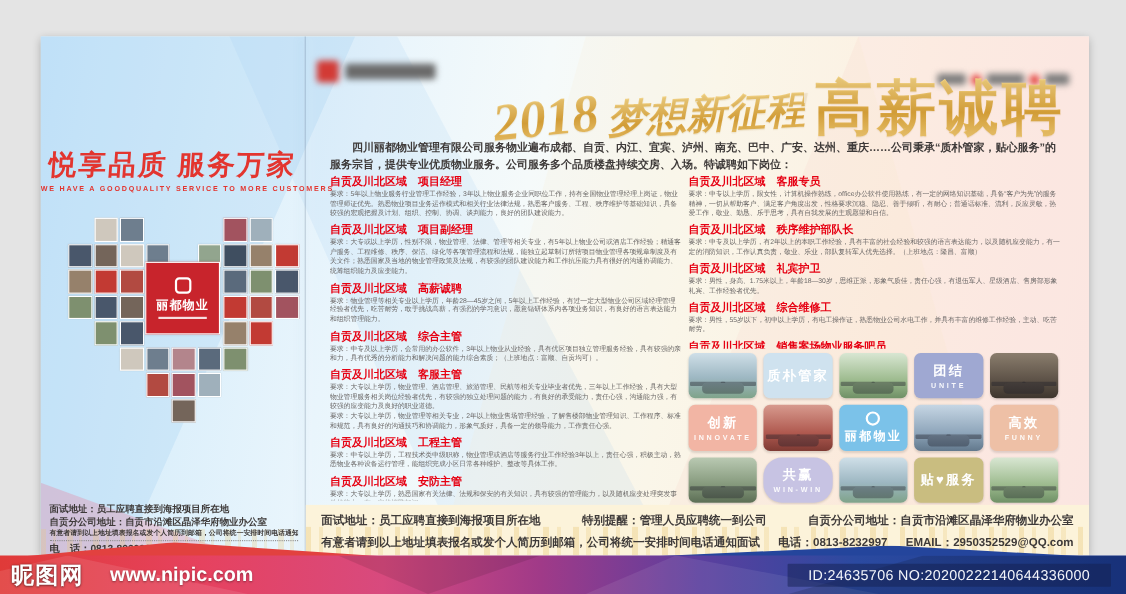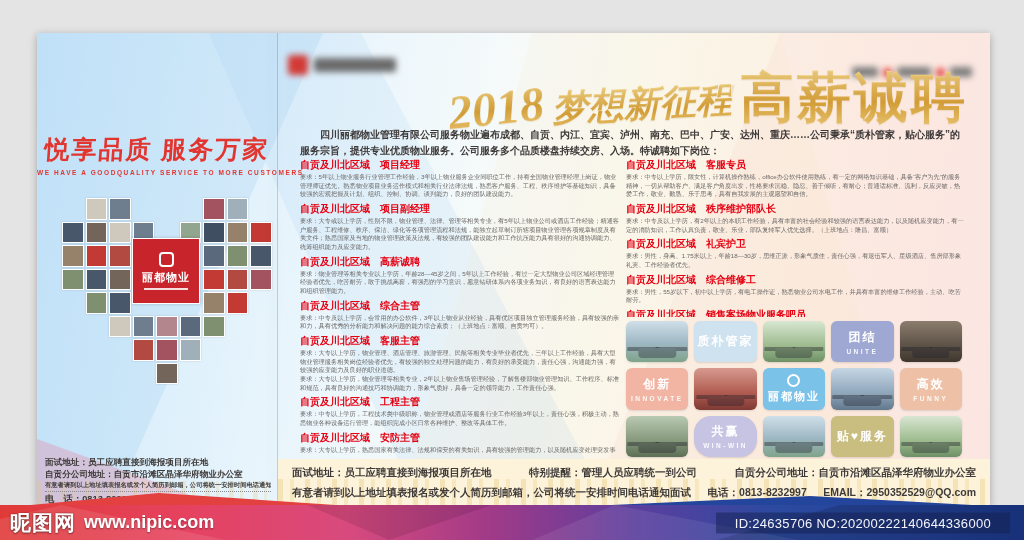--- a/index.html
+++ b/index.html
@@ -104,21 +104,21 @@
   #jag-blue{left:590px;top:496px;width:400px;height:10px;background:#24459c;
     clip-path:polygon(0 100%,55% 0,100% 100%);}
   #band{position:absolute;left:0;top:505px;width:1024px;height:35px;z-index:6;
     background:linear-gradient(90deg,#e03a38 0%,#e6425f 18%,#e8568а 0%,#d84a7e 34%,#a03a88 48%,#5c3f9e 62%,#2b4aa0 76%,#1c3a8e 100%);
     background:linear-gradient(90deg,#e03a38 0%,#e6425f 18%,#d84a7e 34%,#a03a88 48%,#5c3f9e 62%,#2b4aa0 76%,#1c3a8e 100%);}
   #band .tri{position:absolute;inset:0;}
   #band .t1{background:rgba(255,255,255,.10);clip-path:polygon(6% 0,22% 100%,0 100%,0 40%);}
   #band .t2{background:rgba(0,0,0,.10);clip-path:polygon(30% 0,48% 0,38% 100%);}
   #band .t3{background:rgba(255,255,255,.08);clip-path:polygon(60% 0,78% 100%,52% 100%);}
   #band .t4{background:rgba(0,0,0,.14);clip-path:polygon(82% 0,100% 0,100% 100%,70% 100%);}
-  #band-logo{position:absolute;left:10px;top:50%;transform:translateY(-50%);display:flex;align-items:center;gap:8px;z-index:7;}
+  #band-logo{position:absolute;left:10px;top:50%;transform:translateY(-50%);display:flex;align-items:center;gap:24px;z-index:7;}
   #band-logo .gname{color:#fff;font-size:21px;font-weight:900;letter-spacing:1px;
     text-shadow:0 0 2px rgba(0,0,0,.45),0 1px 2px rgba(0,0,0,.35);}
   #band-logo .gurl{color:#fff;font-size:18px;font-weight:700;text-shadow:0 1px 2px rgba(0,0,0,.4);}
   #band-id{position:absolute;right:14px;top:50%;transform:translateY(-50%);z-index:7;
     background:rgba(20,32,80,.5);color:#f2f4fa;font-size:13px;padding:3px 19px;border-radius:1px;letter-spacing:.3px;}
 </style>
 </head>
 <body>
 
 <div id="stage">

